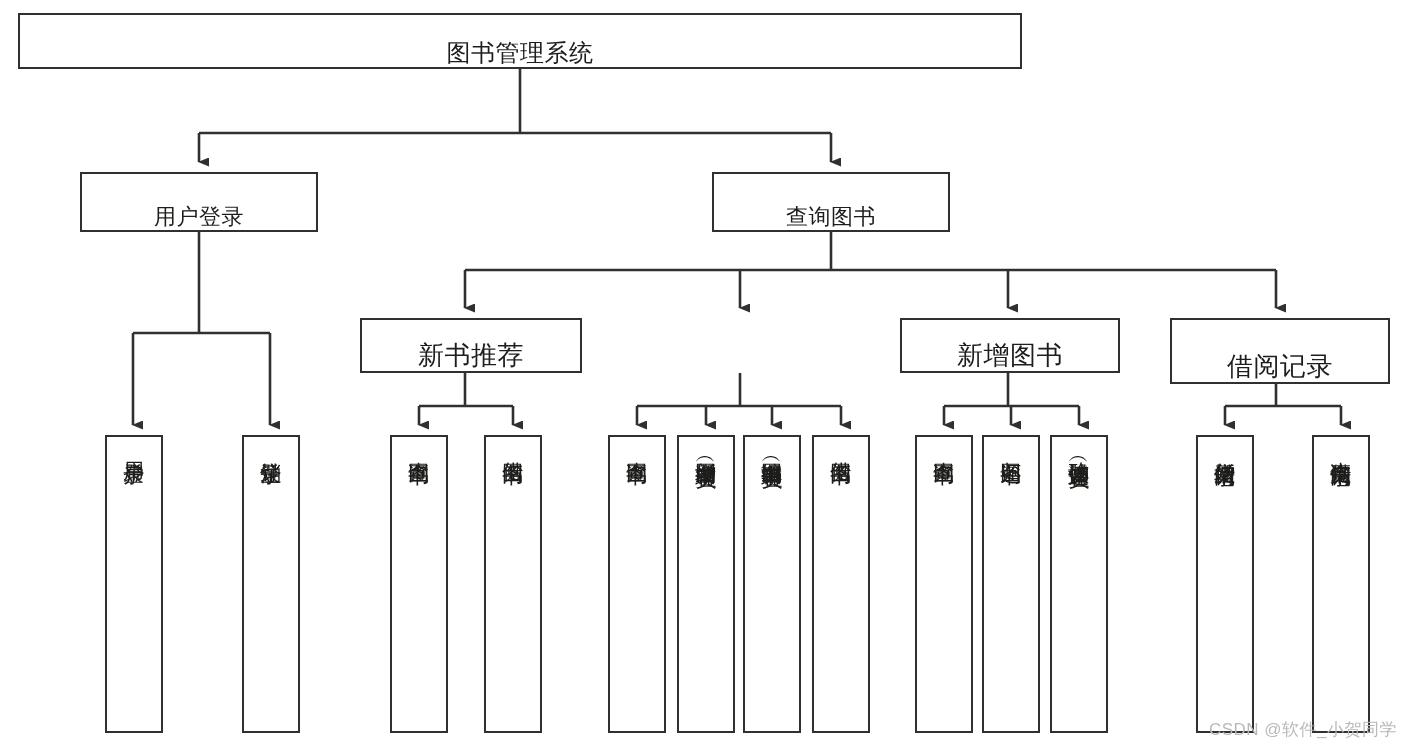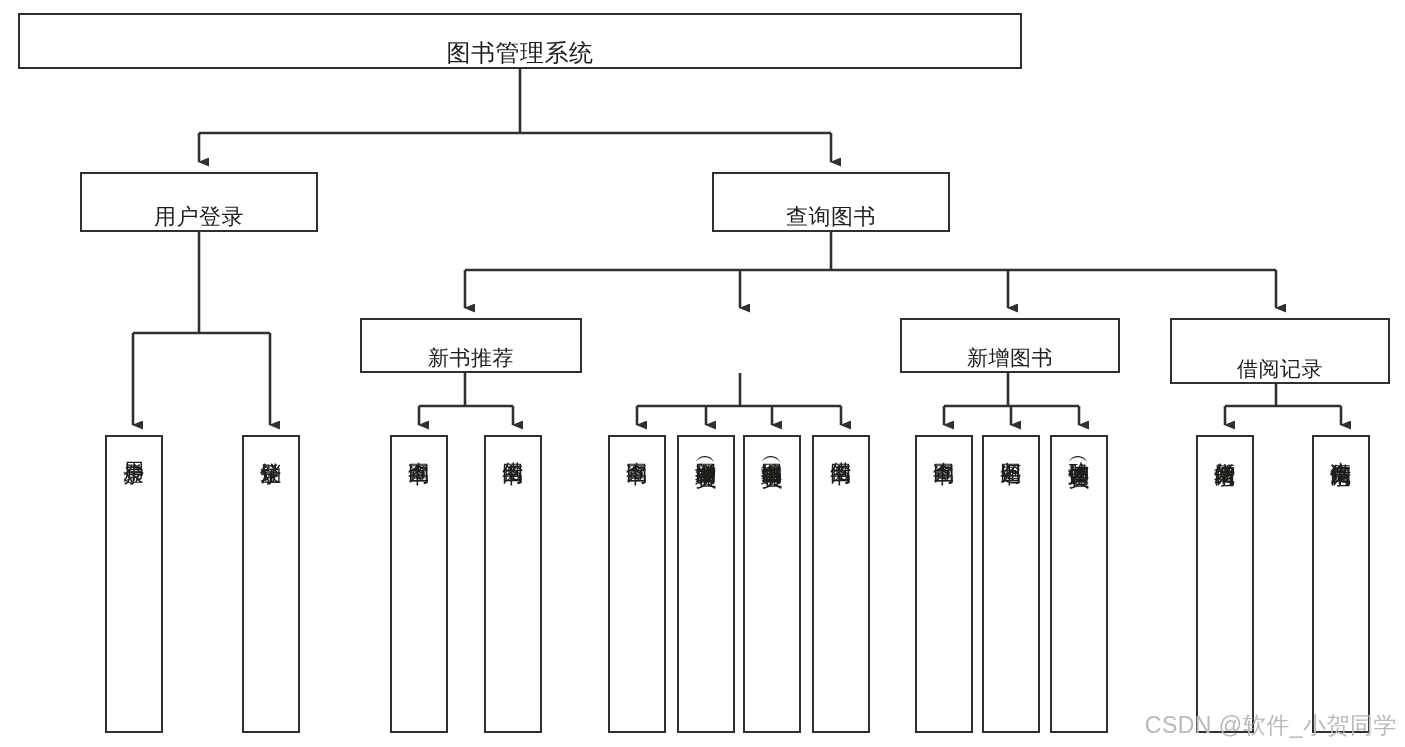--- a/index.html
+++ b/index.html
@@ -34,39 +34,39 @@
     color: #1d1d1b;
   }
   .node-label {
     display: block;
     text-align: center;
     line-height: 1.18;
     letter-spacing: 0.5px;
   }
   .node.root .node-label { font-size: 24px; }
   .node.lvl1 .node-label { font-size: 22px; }
-  .node.lvl2 .node-label { font-size: 21px; }
+  .node.lvl2 .node-label { font-size: 26px; }
   .node.leaf {
     align-items: flex-start;
     justify-content: center;
     padding-top: 8px;
   }
   .node.leaf .node-label {
     writing-mode: vertical-rl;
     text-orientation: upright;
     font-size: 21px;
     line-height: 1.22;
     letter-spacing: 1px;
     white-space: nowrap;
   }
   #watermark {
     position: absolute;
     right: 8px;
     bottom: 6px;
-    font-size: 23px;
+    font-size: 17px;
     color: #b9b9b9;
     letter-spacing: 0.5px;
     white-space: nowrap;
   }
 </style>
 </head>
 <body>
 
 <div id="canvas">
 

